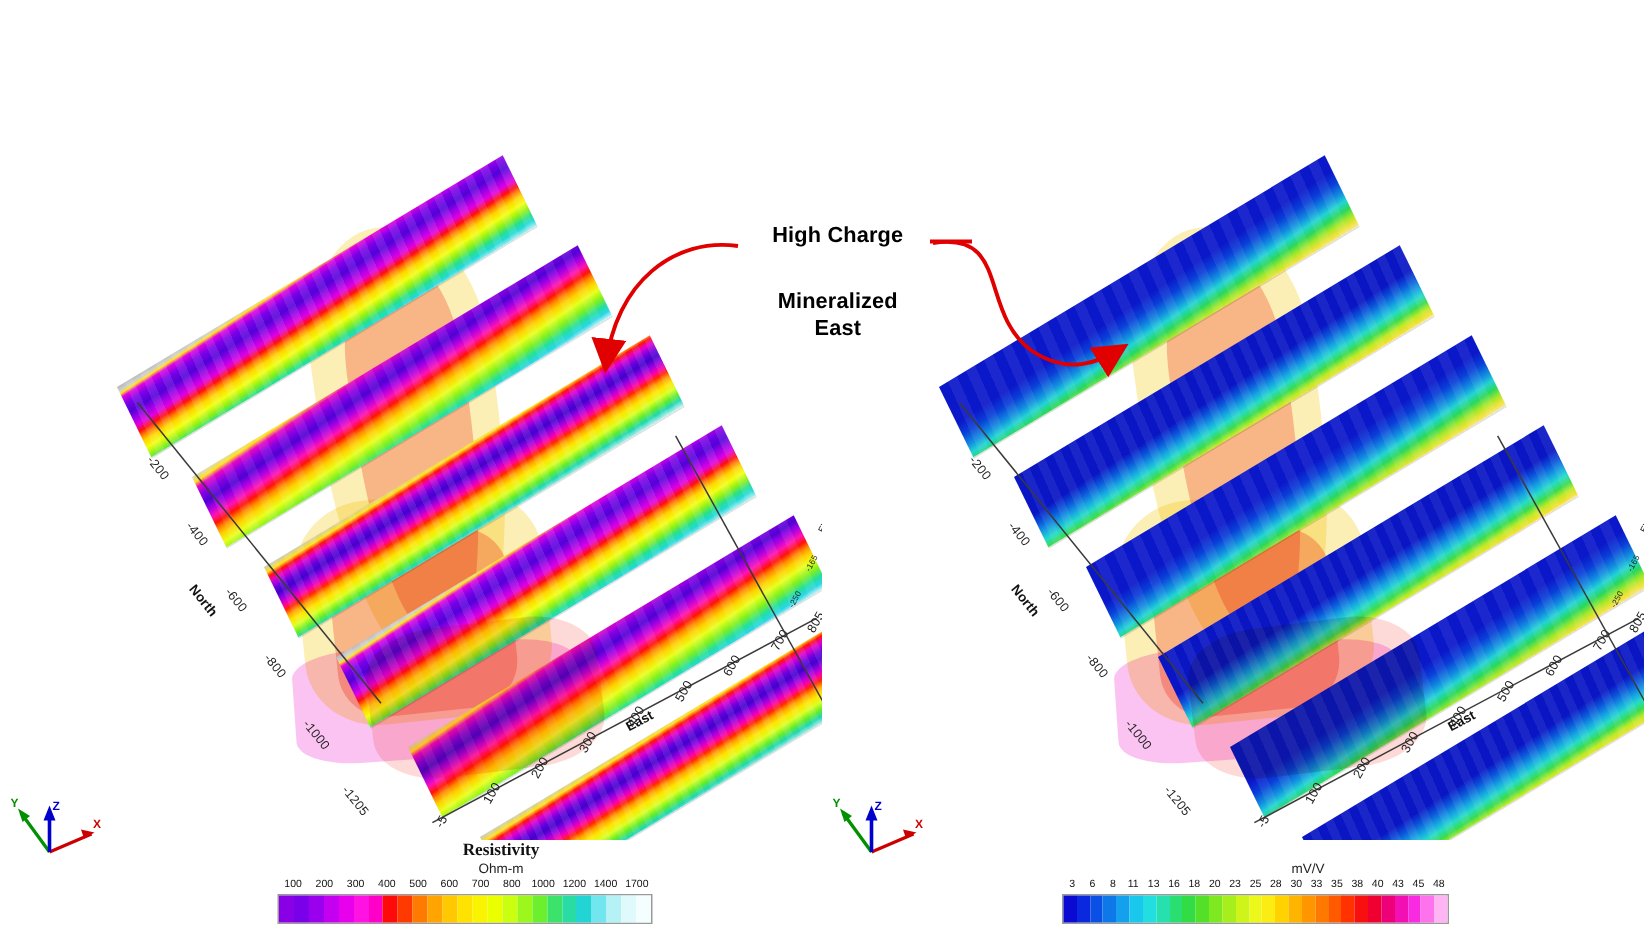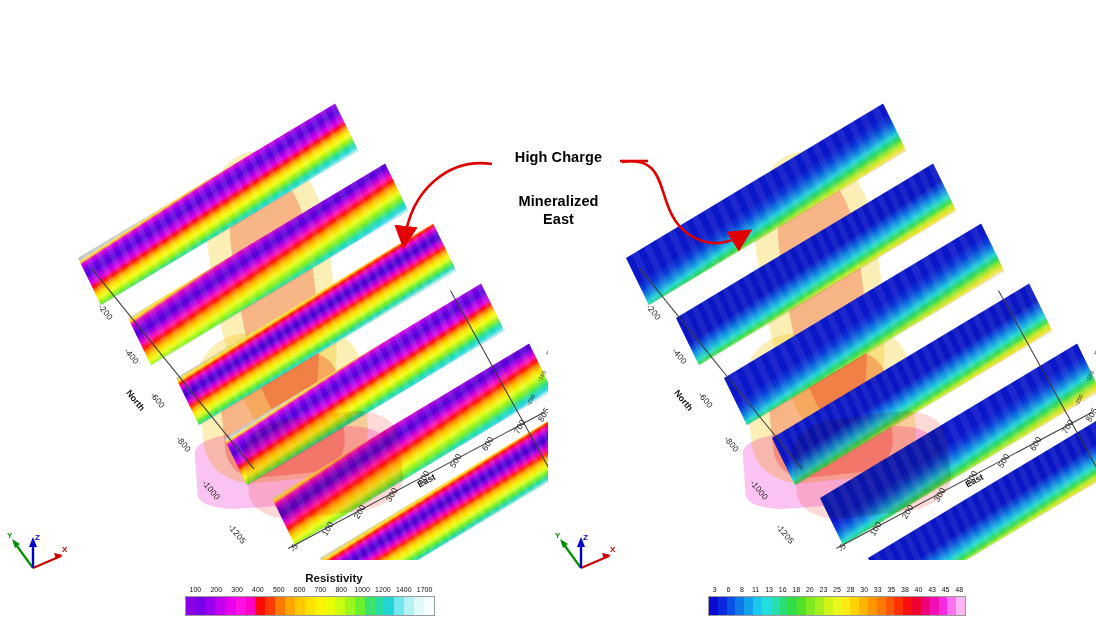--- a/index.html
+++ b/index.html
@@ -209,21 +209,22 @@
         </g>
         <g>
           <line x1="27" y1="40" x2="27" y2="14" stroke="#0000cc" stroke-width="2.4"></line>
           <polygon points="27,9 23,19 31,19" fill="#0000cc"></polygon>
           <text x="29" y="12" font-size="8" font-weight="700" fill="#0000cc" font-family="Liberation Sans, sans-serif">Z</text>
         </g>
       </svg>
     </div>
 
     <div class="cbwrap" style="left:0;">
-      <div class="cbtitle" style="padding-left: 120px;">Resistivity</div>
+      <div class="cbtitle" style="padding-left: 120px; font-family: Liberation Serif, serif;">Resistivity</div>
+      <div class="cbunit" style="padding-left: 120px;">Ohm-m</div>
       <div class="cbticks" id="cb0-ticks" style="width: 250px; margin-left: 185px;">
           <span style="left: 4.16667%;">100</span>
           <span style="left: 12.5%;">200</span>
           <span style="left: 20.8333%;">300</span>
           <span style="left: 29.1667%;">400</span>
           <span style="left: 37.5%;">500</span>
           <span style="left: 45.8333%;">600</span>
           <span style="left: 54.1667%;">700</span>
           <span style="left: 62.5%;">800</span>
           <span style="left: 70.8333%;">1000</span>
@@ -335,20 +336,21 @@
         </g>
         <g>
           <line x1="27" y1="40" x2="27" y2="14" stroke="#0000cc" stroke-width="2.4"></line>
           <polygon points="27,9 23,19 31,19" fill="#0000cc"></polygon>
           <text x="29" y="12" font-size="8" font-weight="700" fill="#0000cc" font-family="Liberation Sans, sans-serif">Z</text>
         </g>
       </svg>
     </div>
 
     <div class="cbwrap" style="left:0;">
+      <div class="cbunit" style="padding-left: 100px;">mV/V</div>
       <div class="cbticks" id="cb1-ticks" style="width: 258px; margin-left: 160px;">
           <span style="left: 2.63158%;">3</span>
           <span style="left: 7.89474%;">6</span>
           <span style="left: 13.1579%;">8</span>
           <span style="left: 18.4211%;">11</span>
           <span style="left: 23.6842%;">13</span>
           <span style="left: 28.9474%;">16</span>
           <span style="left: 34.2105%;">18</span>
           <span style="left: 39.4737%;">20</span>
           <span style="left: 44.7368%;">23</span>

